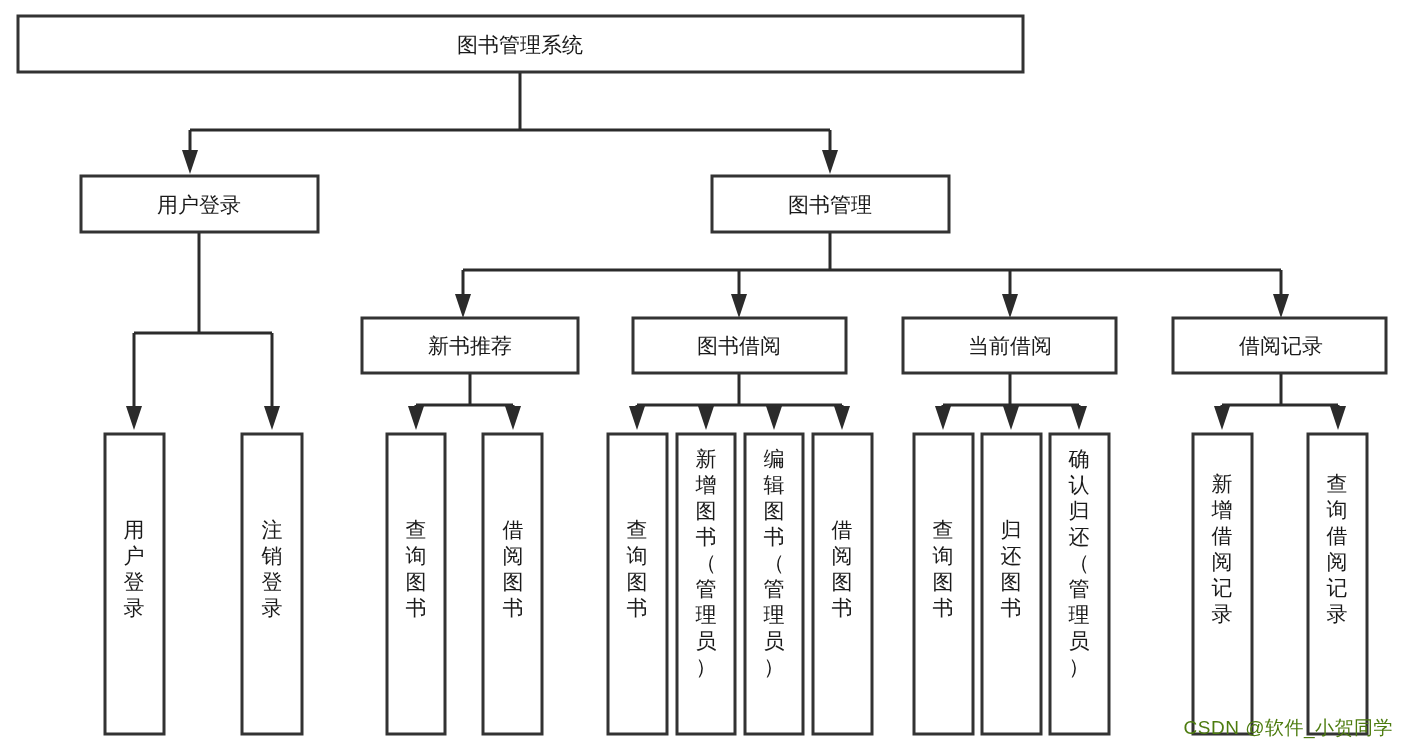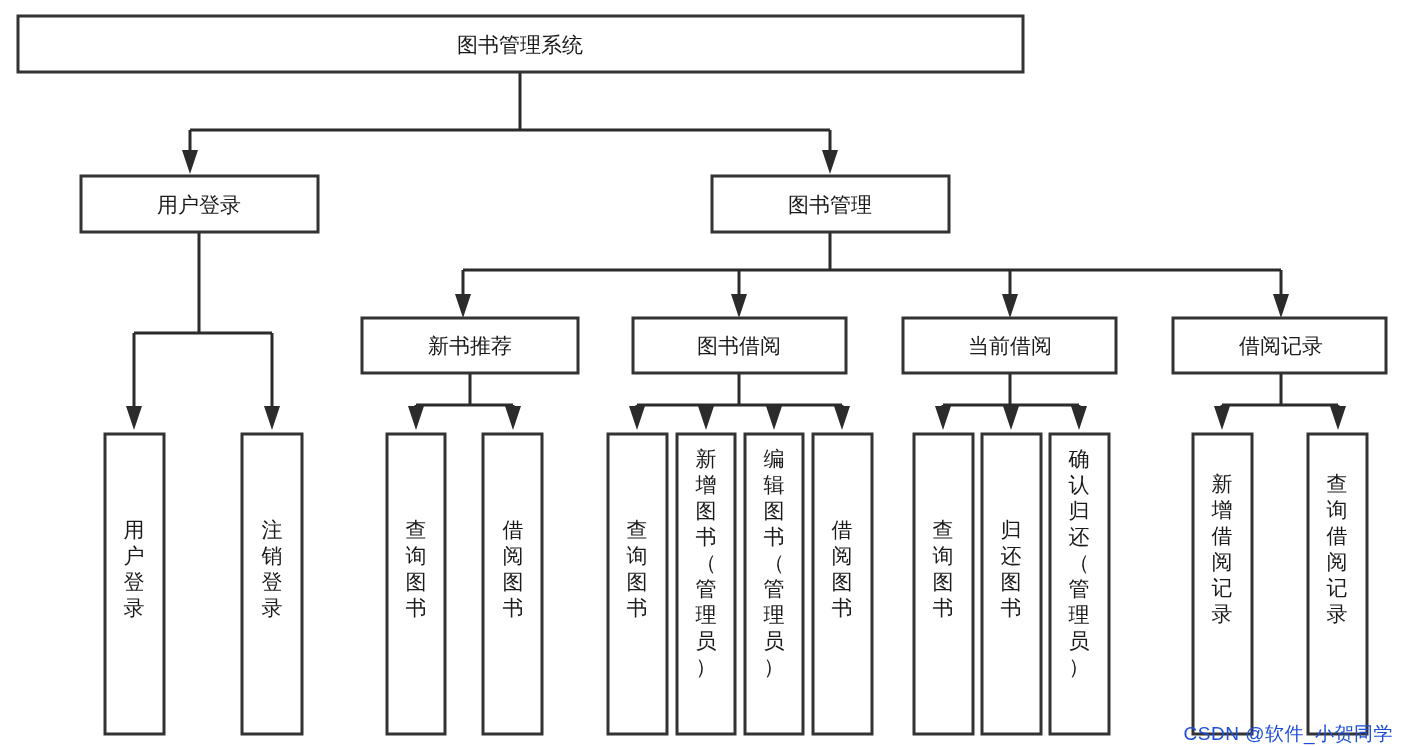--- a/index.html
+++ b/index.html
@@ -51,24 +51,24 @@
   }
   .node-label-v {
     font-family: "Liberation Sans", "DejaVu Sans", sans-serif;
     font-size: 21px;
     fill: #1a1a1a;
     text-anchor: middle;
   }
   .watermark-text {
     position: absolute;
     right: 12px;
-    bottom: 0;
+    bottom: 6px;
     font-family: "Liberation Sans", "DejaVu Sans", sans-serif;
     font-size: 19px;
-    color: #1d4ed8;
+    color: #4d7c0f;
     letter-spacing: 0.5px;
     white-space: nowrap;
     pointer-events: none;
   }
 </style>
 </head>
 <body>
 
 <div id="diagram-root">
 

